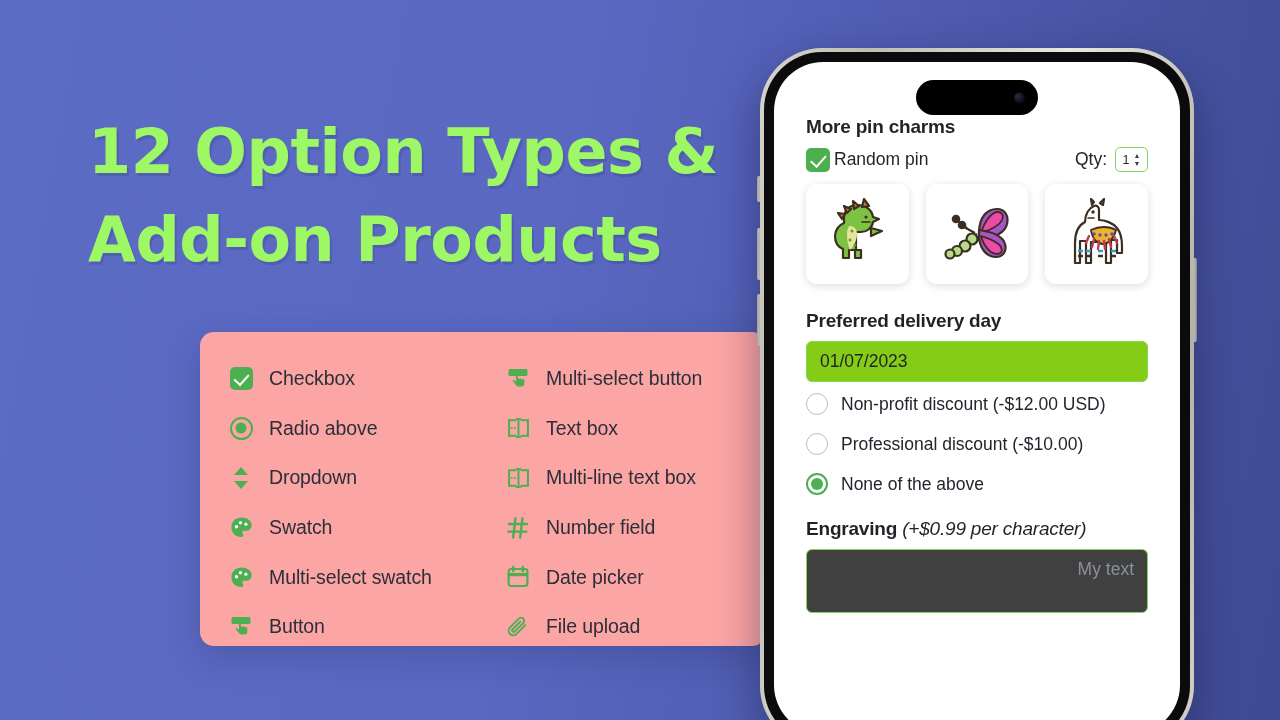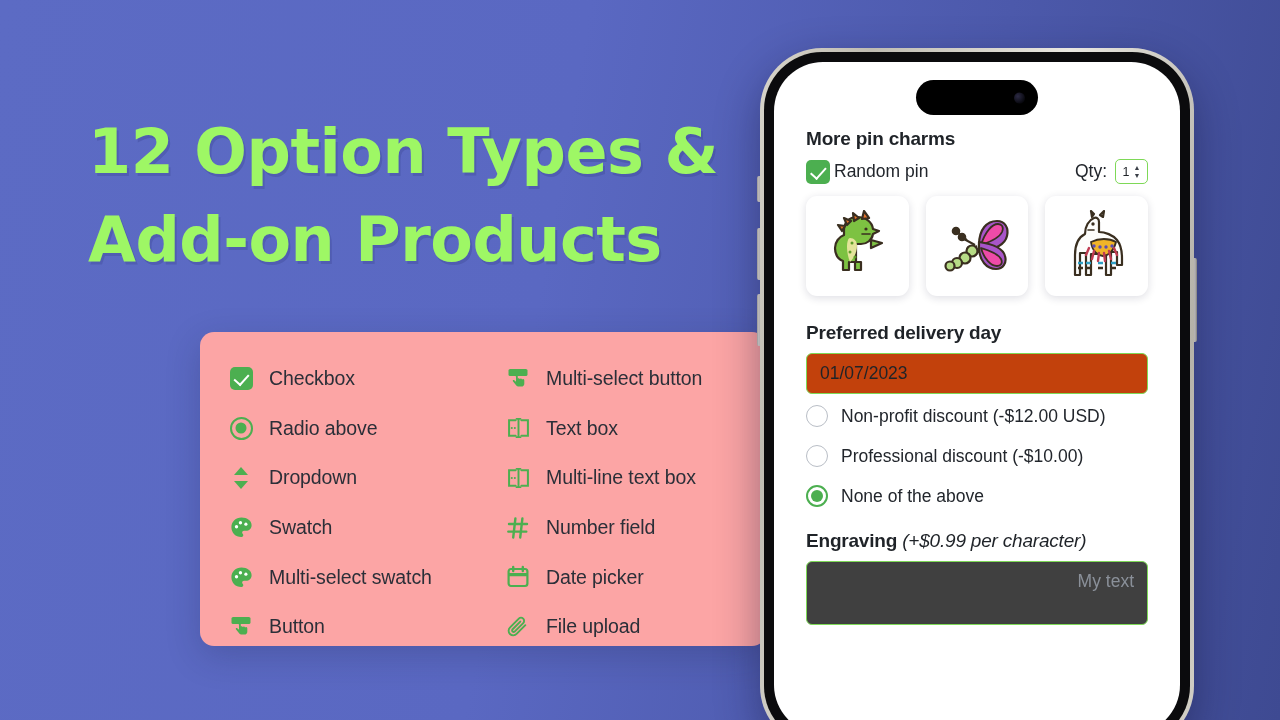--- a/index.html
+++ b/index.html
@@ -149,21 +149,20 @@
     background: radial-gradient(circle at 35% 35%, #2c2a44, #090910 70%);
   }
 
   
   .sec-title {
     font-size:19px;
     font-weight:700;
     color:#1f2328;
     letter-spacing:-0.2px;
     margin-bottom:9px;
-    margin-top:12px;
   }
   .sec-title .sub { font-weight:400;font-style:italic; }
 
   .row-between {
     display:flex;
     align-items:center;
     justify-content:space-between;
   }
   .check-row { display:flex; align-items:center; gap:4px; }
   .check-box-green {
@@ -202,21 +201,21 @@
   .charm-card svg { display:block; }
 
   .field-box {
     border:1.7px solid #7ed957;
     border-radius:6px;
     height:41px;
     display:flex; align-items:center;
     padding:0 13px;
     font-size:17.5px;
     color:#1f2328;
-    background:#c2410c;
+    background:#84cc16;
   }
   .textarea-box {
     border:1.7px solid #7ed957;
     border-radius:6px;
     height:64px;
     padding:9px 13px;
     font-size:17.5px;
     color:#8a9099;
     background:#404040;
     text-align:right;

